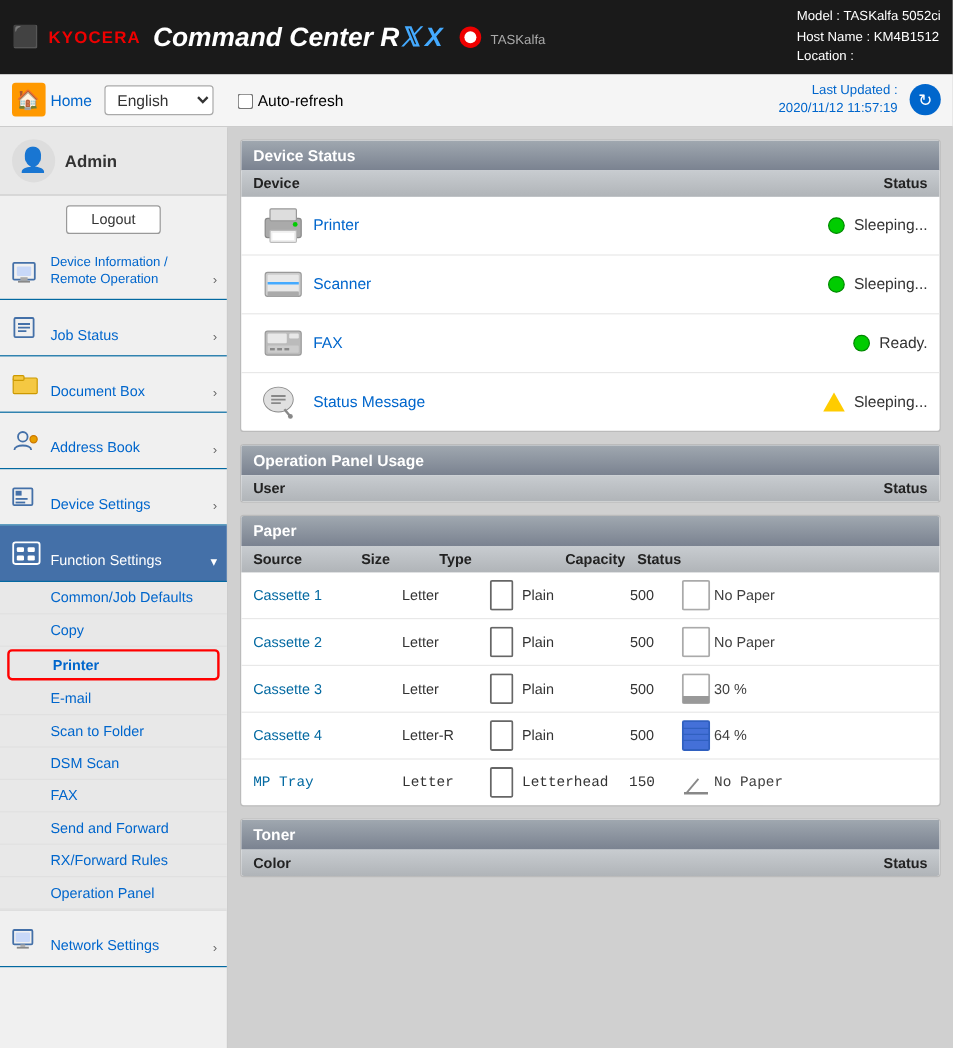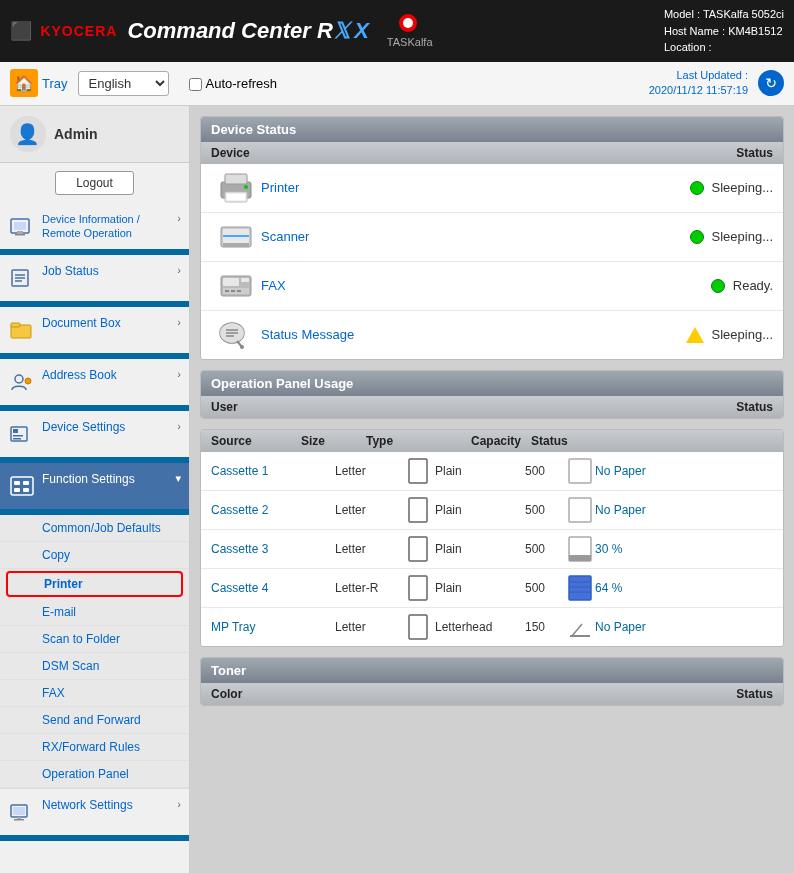--- a/index.html
+++ b/index.html
@@ -27,21 +27,21 @@
     
     #layout { display: flex; width: 794px; min-height: 780px; }
 
     
     #sidebar { width: 190px; background: #f0f0f0; border-right: 1px solid #ccc; flex-shrink: 0; }
     .sidebar-user { background: #e8e8e8; padding: 10px; display: flex; align-items: center; gap: 8px; border-bottom: 1px solid #ccc; }
     .user-avatar { width: 36px; height: 36px; background: #ddd; border-radius: 50%; display: flex; align-items: center; justify-content: center; font-size: 20px; }
     .user-name { font-weight: bold; color: #333; font-size: 14px; }
     .logout-btn { display: block; margin: 8px auto; padding: 4px 20px; border: 1px solid #999; border-radius: 3px; background: white; cursor: pointer; font-size: 12px; color: #333; }
 
-    .sidebar-item { display: flex; align-items: flex-start; padding: 9px 8px; border-bottom: 6px solid #0369a1; cursor: pointer; color: #06c; font-size: 12px; gap: 6px; }
+    .sidebar-item { display: flex; align-items: flex-end; padding: 9px 8px; border-bottom: 1px solid #0369a1; cursor: pointer; color: #06c; font-size: 12px; gap: 6px; }
     .sidebar-item .item-icon { width: 28px; height: 28px; flex-shrink: 0; display: flex; align-items: center; justify-content: center; }
     .sidebar-item .item-label { flex: 1; font-size: 12px; line-height: 1.3; }
     .sidebar-item .chevron { color: #666; font-size: 11px; }
     .sidebar-item.active-section { background: #4470a8; color: white; }
     .sidebar-item.active-section .chevron { color: white; }
 
     .submenu { background: #e8e8e8; border-bottom: 1px solid #ddd; }
     .submenu-item { padding: 6px 10px 6px 42px; color: #06c; font-size: 12px; cursor: pointer; border-bottom: 1px solid #e0e0e0; display: block; }
     .submenu-item.highlighted { border: 2px solid red; border-radius: 4px; margin: 2px 6px; padding: 4px 8px 4px 36px; color: #06c; font-weight: bold; }
 
@@ -62,43 +62,43 @@
     .status-text { color: #333; font-size: 13px; }
 
     
     .op-panel-row { display: flex; align-items: center; padding: 8px 10px; }
     .op-panel-status { flex: 1; color: #c00; font-size: 13px; margin-left: 50px; }
 
     
     .paper-subheader { background: linear-gradient(to bottom, #c8ccd0, #b0b4b8); padding: 4px 10px; display: flex; gap: 0; }
     .paper-col { font-size: 12px; font-weight: bold; color: #222; }
     .paper-row { display: flex; align-items: center; padding: 6px 10px; border-bottom: 1px solid #e8e8e8; }
-    .paper-row:last-child { border-bottom: none; }
+    .paper-row:last-child { border-bottom: none; font-family: Liberation Mono, monospace; }
     .paper-source { width: 90px; font-size: 12px; color: #0369a1; }
     .paper-size { width: 65px; font-size: 12px; color: #333; margin-left: 34px; }
     .paper-type-icon { width: 35px; display: flex; justify-content: center; }
     .paper-type { width: 70px; font-size: 12px; color: #333; }
     .paper-capacity { width: 60px; font-size: 12px; color: #333; text-align: center; }
     .paper-status-icon { width: 30px; display: flex; justify-content: center; }
-    .paper-status-text { font-size: 12px; color: #0369a1; }
+    .paper-status-text { font-size: 12px; color: #404040; }
     .toner-subheader { background: linear-gradient(to bottom, #c8ccd0, #b0b4b8); padding: 4px 10px; display: flex; }
   </style>
 </head>
 <body>
 
 <div id="header">
   <div class="logo">
     <span class="brand-icon">⬛</span>
     <span class="kyocera-text">KYOCERA</span>
   </div>
   <div>
     <span class="cc-title">Command Center R</span><span class="cc-rx">𝕏</span>
     <span style="color:#4af;font-size:22px;font-style:italic;font-weight:bold;">X</span>
   </div>
-  <div style="display:flex;align-items:center;gap:4px;margin-left:4px;flex-direction:column;">
+  <div style="display:flex;align-items:flex-end;gap:4px;margin-left:4px;">
     <div style="background:#e00;width:18px;height:18px;border-radius:50%;display:flex;align-items:center;justify-content:center;">
       <div style="width:10px;height:10px;background:white;border-radius:50%;"></div>
     </div>
     <span class="taskalfa">TASKalfa</span>
   </div>
   <div class="model-info">
     <div>
       <span>Model :</span>
       <span>TASKalfa 5052ci</span>
     </div>
@@ -108,21 +108,21 @@
     </div>
     <div>
       <span>Location :</span>
     </div>
   </div>
 </div>
 
 <div id="navbar">
   <a href="#" class="home-link">
     <div class="home-icon">🏠</div>
-    <span>Tray</span>
+    <span>Home</span>
   </a>
   <select>
     <option>English</option>
     <option>Japanese</option>
     <option>German</option>
   </select>
   <div class="auto-refresh">
     <input type="checkbox" style="">
     <span>Auto-refresh</span>
   </div>
@@ -328,20 +328,21 @@
 
     <div class="section-card">
       <div class="section-header">Operation Panel Usage</div>
       <div class="section-subheader">
         <span class="col" style="flex:1;">User</span>
         <span class="col" style="margin-left:80px;">Status</span>
       </div>
     </div>
 
     <div class="section-card">
+      <div class="section-header">Paper</div>
       <div class="paper-subheader">
         <span class="paper-col" style="width:90px;">Source</span>
         <span class="paper-col" style="width:65px;">Size</span>
         <span class="paper-col" style="width:105px;">Type</span>
         <span class="paper-col" style="width:60px;">Capacity</span>
         <span class="paper-col">Status</span>
       </div>
 
       <div class="paper-row">
         <span class="paper-source">Cassette 1</span>

